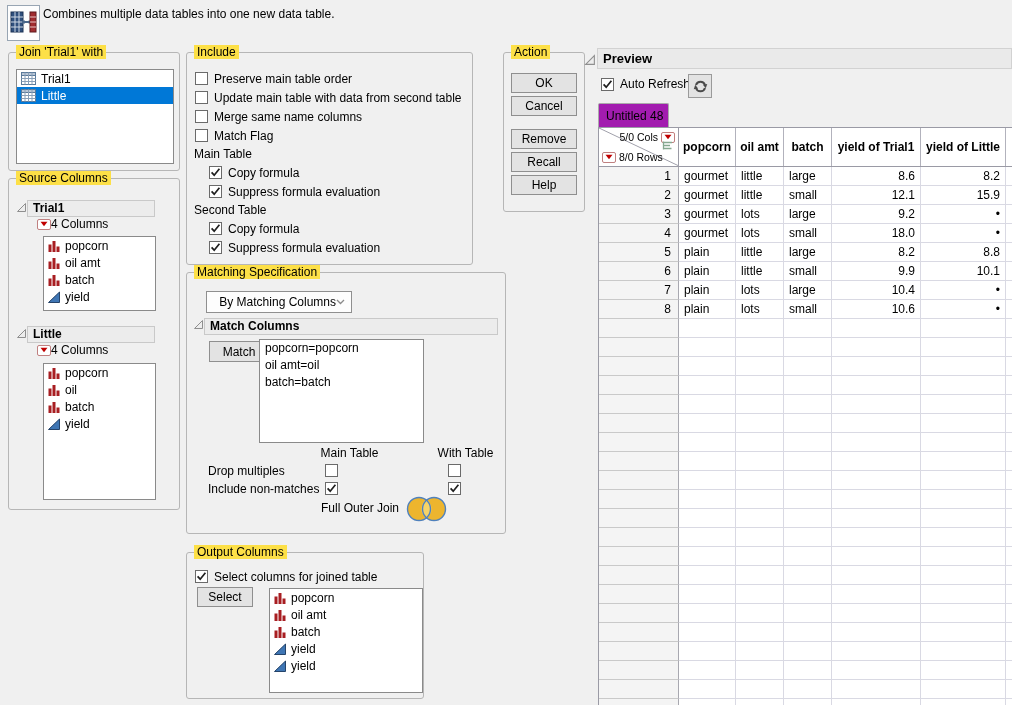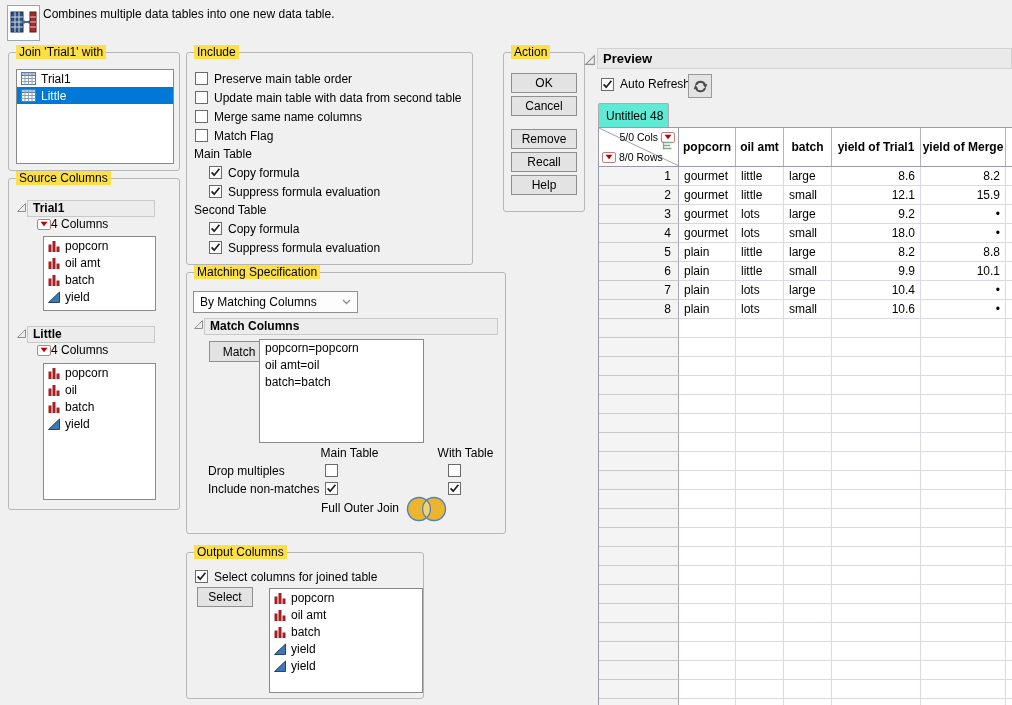--- a/index.html
+++ b/index.html
@@ -41,21 +41,21 @@
 
   
   #app-icon{position:absolute;left:7px;top:5px;width:31px;height:34px;background:#fdfdfd;border:1px solid #98a5b3;display:flex;align-items:center;justify-content:center;}
   #description{position:absolute;left:43px;top:7px;font-size:12px;}
 
   
   #pv-disc{position:absolute;left:584px;top:54px;}
   #pv-head{position:absolute;left:597px;top:48px;width:415px;height:21px;background:#eaeaea;border:1px solid #d2d2d2;box-sizing:border-box;font-weight:bold;font-size:13px;display:flex;align-items:center;padding-left:5px;}
   #pv-autorow{position:absolute;left:601px;top:77px;display:flex;align-items:center;gap:6px;font-size:12px;}
   #pv-refresh{position:absolute;left:688px;top:74px;width:24px;height:24px;background:#e3e3e3;border:1px solid #9a9a9a;display:flex;align-items:center;justify-content:center;box-sizing:border-box;}
-  #pv-tab{position:absolute;left:598px;top:103px;width:71px;height:24px;background:#5eead4;border:1px solid #ababab;border-bottom:none;border-radius:2px 2px 0 0;font-size:12px;display:flex;align-items:center;padding-left:7px;box-sizing:border-box;}
+  #pv-tab{position:absolute;left:598px;top:103px;width:71px;height:24px;background:#a21caf;border:1px solid #ababab;border-bottom:none;border-radius:2px 2px 0 0;font-size:12px;display:flex;align-items:center;padding-left:7px;box-sizing:border-box;}
   #pv-table{position:absolute;left:598px;top:127px;width:414px;height:578px;background:#fff;border-top:1px solid #9a9aa5;border-left:1px solid #9a9aa5;overflow:hidden;box-sizing:border-box;}
   .pv-hrow{display:flex;height:38px;border-bottom:1px solid #9a9aa5;}
   .pv-hcell{border-right:1px solid #b2b2bc;font-weight:bold;font-size:12px;display:flex;align-items:center;justify-content:center;box-sizing:border-box;white-space:nowrap;}
   .pv-hfill{flex:1;}
   .pv-corner{width:80px;flex:none;position:relative;border-right:1px solid #9a9aa5;font-size:10.5px;box-sizing:border-box;}
   .pv-corner .diag{position:absolute;left:0;top:0;}
   .cols-lbl{position:absolute;top:3px;right:3px;display:flex;align-items:center;gap:3px;}
   .rows-lbl{position:absolute;bottom:3px;left:3px;display:flex;align-items:center;gap:3px;}
   .rowsicon{position:absolute;right:5px;bottom:16px;}
   .pv-row{display:flex;height:19px;}
@@ -249,21 +249,21 @@
               <path d="M1.6 5.4 L4.2 8.2 L9.4 1.8" fill="none" stroke="#1f1f1f" stroke-width="1.7"></path>
             </svg>
           </span>
           <span>Suppress formula evaluation</span>
         </div>
       </div>
   </div>
 
   <div class="gb" id="gb-match" style="left:186px;top:272px;width:318px;height:260px;">
     <span class="lg">Matching Specification</span>
-    <div class="dd" style="left:6px;top:18px;width:165px;height:22px;">
+    <div class="dd" style="left:19px;top:18px;width:146px;height:22px;justify-content:flex-end;">
       <span>By Matching Columns</span>
       <svg width="9" height="6" viewBox="0 0 9 6">
           <path d="M1 1 L4.5 4.5 L8 1" stroke="#8a8a8a" stroke-width="1.3" fill="none"></path>
         </svg>
     </div>
     <svg class="disc" style="left:6px;top:46px;" width="11" height="11" viewBox="0 0 11 11">
         <polygon points="9.5,1.5 9.5,9.5 1.5,9.5" fill="#ededed" stroke="#8f8f8f"></polygon>
       </svg>
     <div class="ohead" style="left:17px;top:45px;width:287px;">Match Columns</div>
     <div class="btn" style="left:22px;top:68px;width:60px;height:21px;">Match</div>
@@ -408,21 +408,21 @@
                 <polygon points="0.5,0.8 7.5,0.8 4,5.2" fill="#c00000"></polygon>
               </svg>
             </span>
             <span>8/0 Rows</span>
           </div>
         </div>
         <div class="pv-hcell" style="width:57px;">popcorn</div>
         <div class="pv-hcell" style="width:48px;">oil amt</div>
         <div class="pv-hcell" style="width:48px;">batch</div>
         <div class="pv-hcell" style="width:89px;">yield of Trial1</div>
-        <div class="pv-hcell" style="width:85px;">yield of Merge</div>
+        <div class="pv-hcell" style="width:85px;">yield of Little</div>
         <div class="pv-hfill"></div>
       </div>
       <div class="pv-row">
         <div class="pv-rh">1</div>
         <div class="pv-cell" style="width:57px;">gourmet</div>
         <div class="pv-cell" style="width:48px;">little</div>
         <div class="pv-cell" style="width:48px;">large</div>
         <div class="pv-cell num" style="width:89px;">8.6</div>
         <div class="pv-cell num" style="width:85px;">8.2</div>
         <div class="pv-fill"></div>

